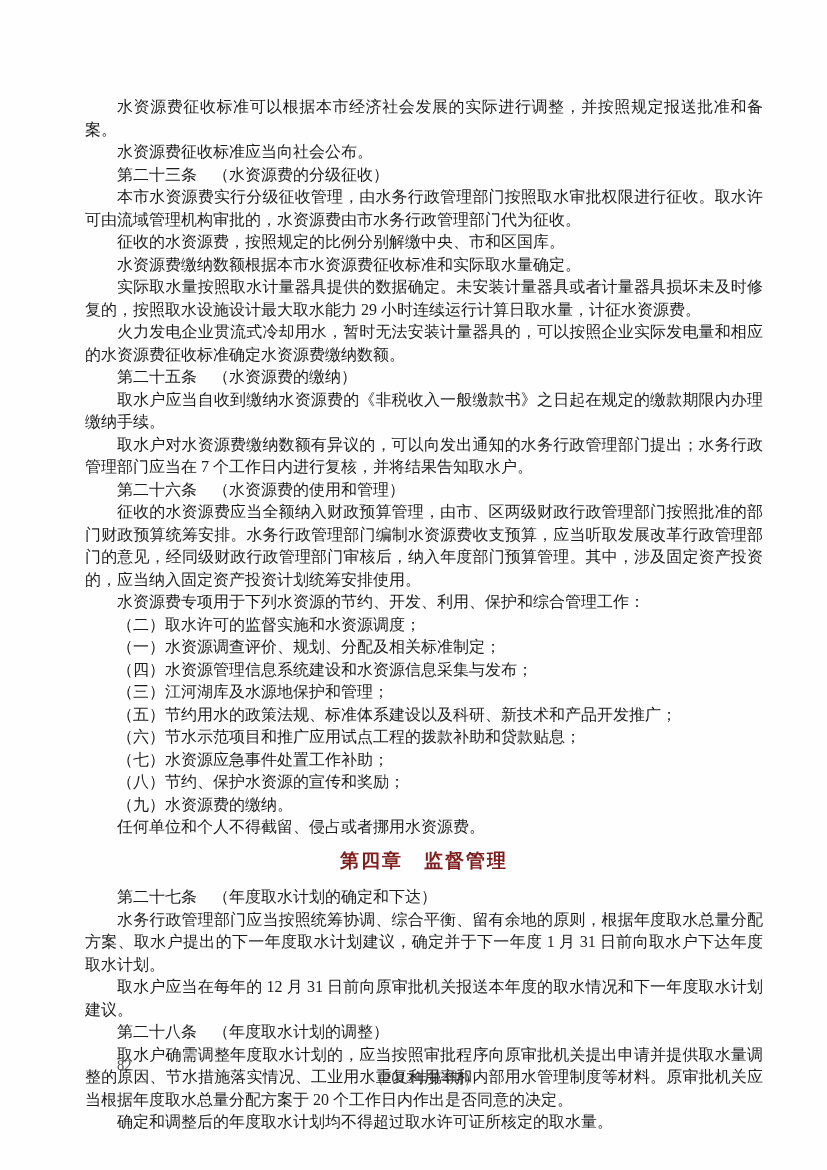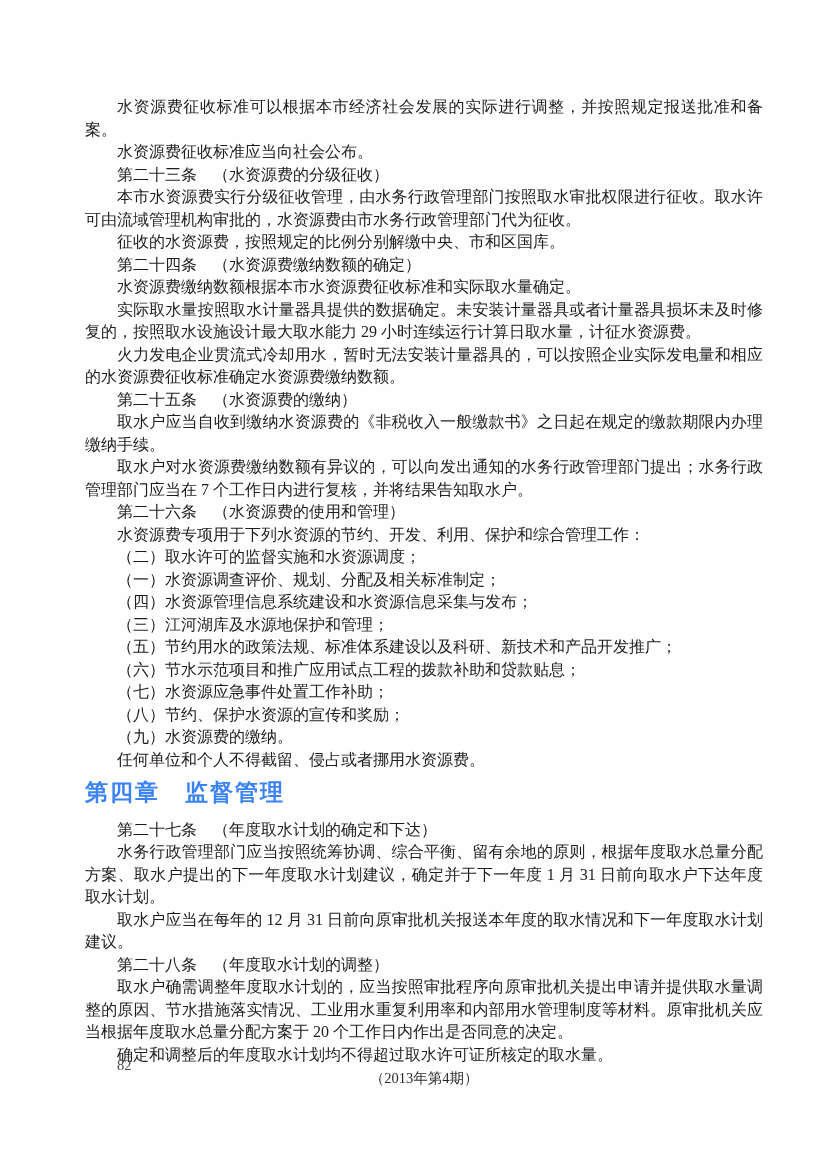--- a/index.html
+++ b/index.html
@@ -23,26 +23,26 @@
   .para {
     margin: 0;
     font-size: 16px;
     line-height: 22.5px;
     text-align: justify;
     text-indent: 2em;
     word-break: break-all;
   }
   .chapter {
     margin: 11px 0 14px 0;
-    font-size: 23px;
+    font-size: 19px;
     font-weight: bold;
-    text-align: left;
+    text-align: center;
     text-indent: 0;
     letter-spacing: 2px;
-    color: #3b82f6;
+    color: #7f1d1d;
   }
   .footer {
     position: absolute;
     left: 85px;
     top: 1057px;
     width: 678px;
     height: 22px;
     font-size: 14.5px;
     color: #4a4a4a;
   }
@@ -61,28 +61,28 @@
 </head>
 <body>
 
 <div class="page">
   <div class="content">
     <p class="para">水资源费征收标准可以根据本市经济社会发展的实际进行调整，并按照规定报送批准和备案。</p>
     <p class="para">水资源费征收标准应当向社会公布。</p>
     <p class="para">第二十三条　（水资源费的分级征收）</p>
     <p class="para">本市水资源费实行分级征收管理，由水务行政管理部门按照取水审批权限进行征收。取水许可由流域管理机构审批的，水资源费由市水务行政管理部门代为征收。</p>
     <p class="para">征收的水资源费，按照规定的比例分别解缴中央、市和区国库。</p>
-    <p class="para">第二十四条　（水资源费缴纳数额的确定）</p>
     <p class="para">水资源费缴纳数额根据本市水资源费征收标准和实际取水量确定。</p>
     <p class="para">实际取水量按照取水计量器具提供的数据确定。未安装计量器具或者计量器具损坏未及时修复的，按照取水设施设计最大取水能力 29 小时连续运行计算日取水量，计征水资源费。</p>
     <p class="para">火力发电企业贯流式冷却用水，暂时无法安装计量器具的，可以按照企业实际发电量和相应的水资源费征收标准确定水资源费缴纳数额。</p>
     <p class="para">第二十五条　（水资源费的缴纳）</p>
     <p class="para">取水户应当自收到缴纳水资源费的《非税收入一般缴款书》之日起在规定的缴款期限内办理缴纳手续。</p>
     <p class="para">取水户对水资源费缴纳数额有异议的，可以向发出通知的水务行政管理部门提出；水务行政管理部门应当在 7 个工作日内进行复核，并将结果告知取水户。</p>
     <p class="para">第二十六条　（水资源费的使用和管理）</p>
+    <p class="para">征收的水资源费应当全额纳入财政预算管理，由市、区两级财政行政管理部门按照批准的部门财政预算统筹安排。水务行政管理部门编制水资源费收支预算，应当听取发展改革行政管理部门的意见，经同级财政行政管理部门审核后，纳入年度部门预算管理。其中，涉及固定资产投资的，应当纳入固定资产投资计划统筹安排使用。</p>
     <p class="para">水资源费专项用于下列水资源的节约、开发、利用、保护和综合管理工作：</p>
     <p class="para">（二）取水许可的监督实施和水资源调度；</p>
     <p class="para">（一）水资源调查评价、规划、分配及相关标准制定；</p>
     <p class="para">（四）水资源管理信息系统建设和水资源信息采集与发布；</p>
     <p class="para">（三）江河湖库及水源地保护和管理；</p>
     <p class="para">（五）节约用水的政策法规、标准体系建设以及科研、新技术和产品开发推广；</p>
     <p class="para">（六）节水示范项目和推广应用试点工程的拨款补助和贷款贴息；</p>
     <p class="para">（七）水资源应急事件处置工作补助；</p>
     <p class="para">（八）节约、保护水资源的宣传和奖励；</p>
     <p class="para">（九）水资源费的缴纳。</p>

